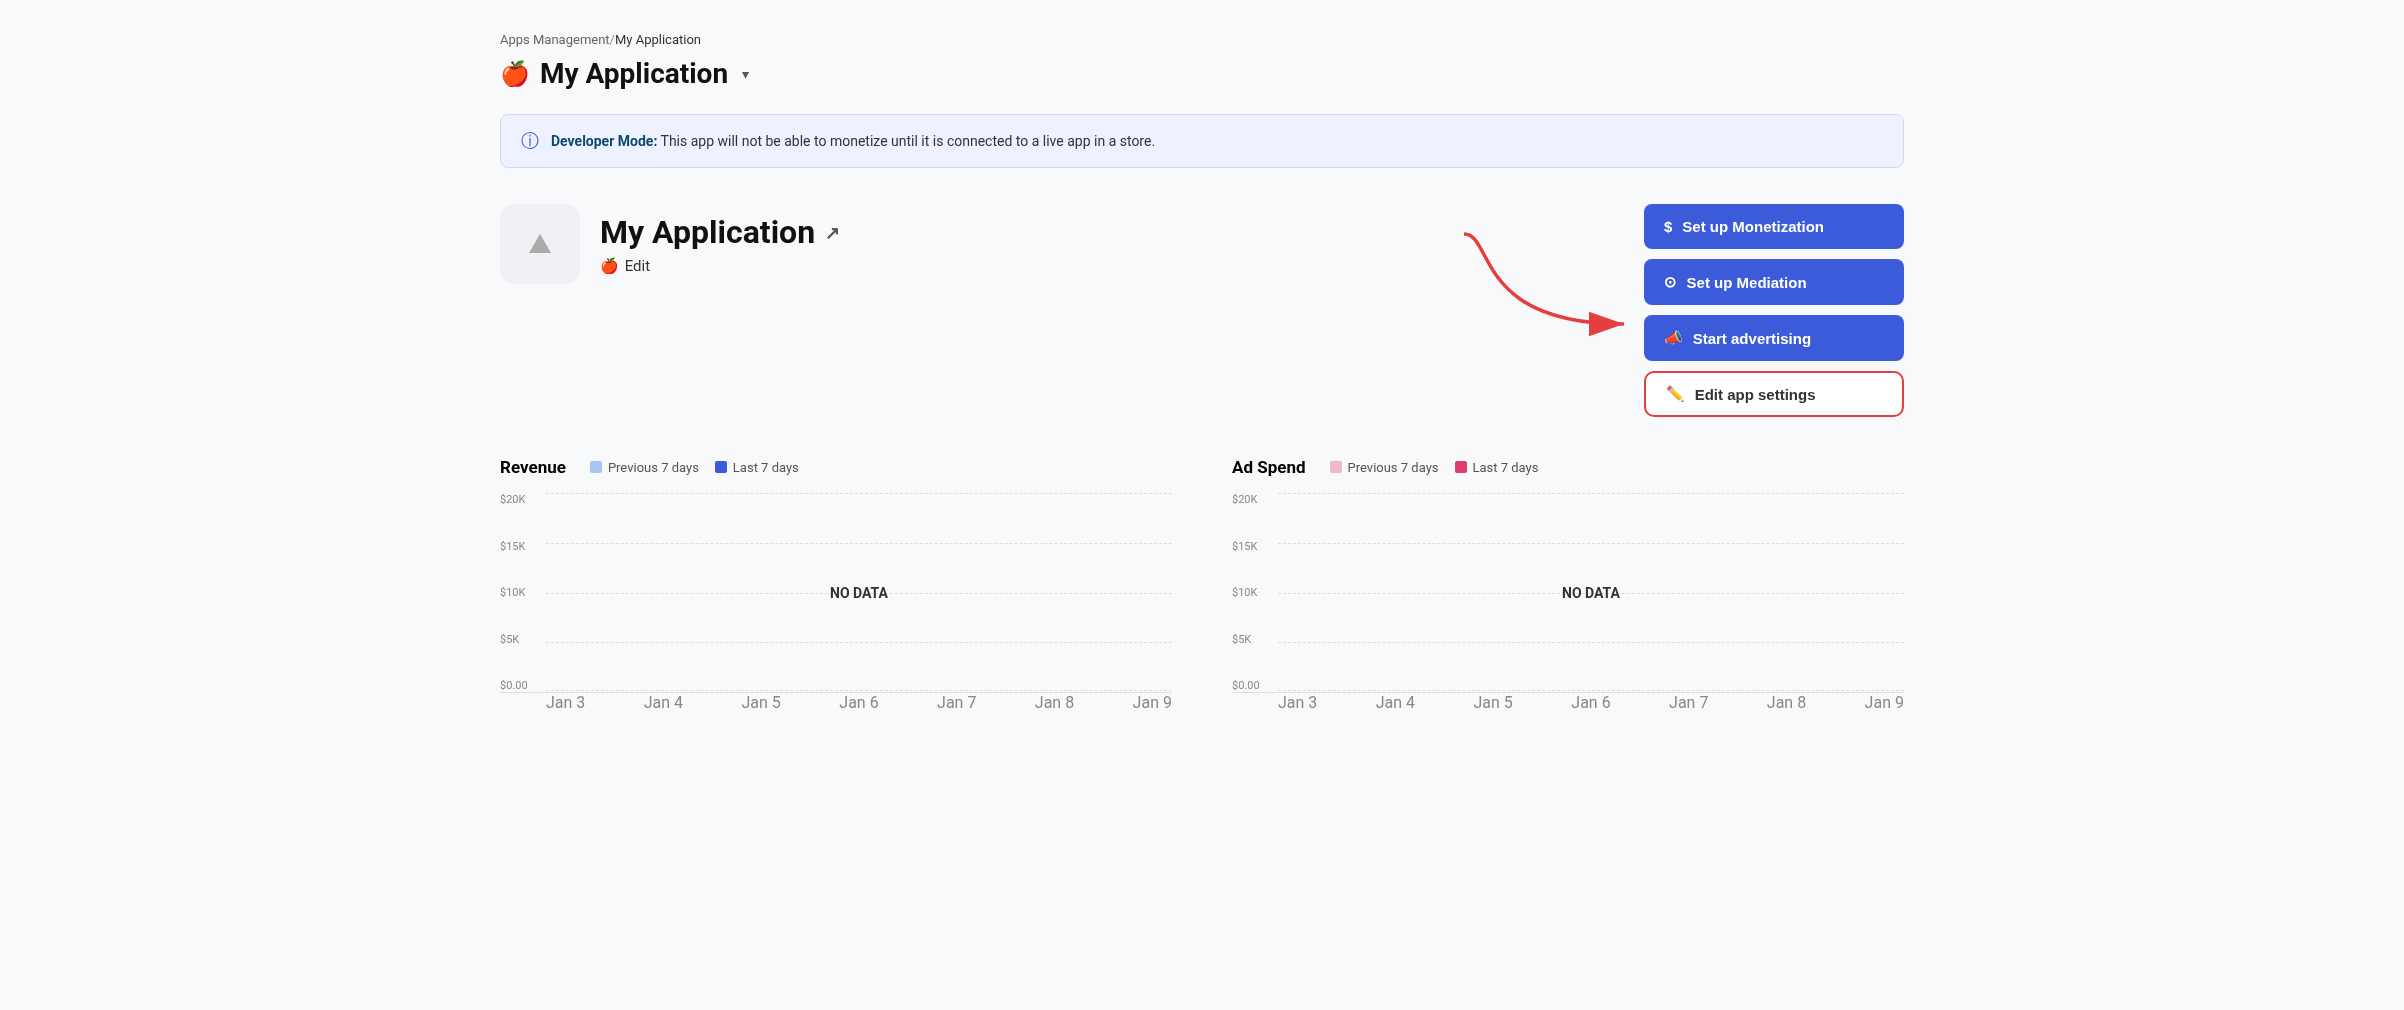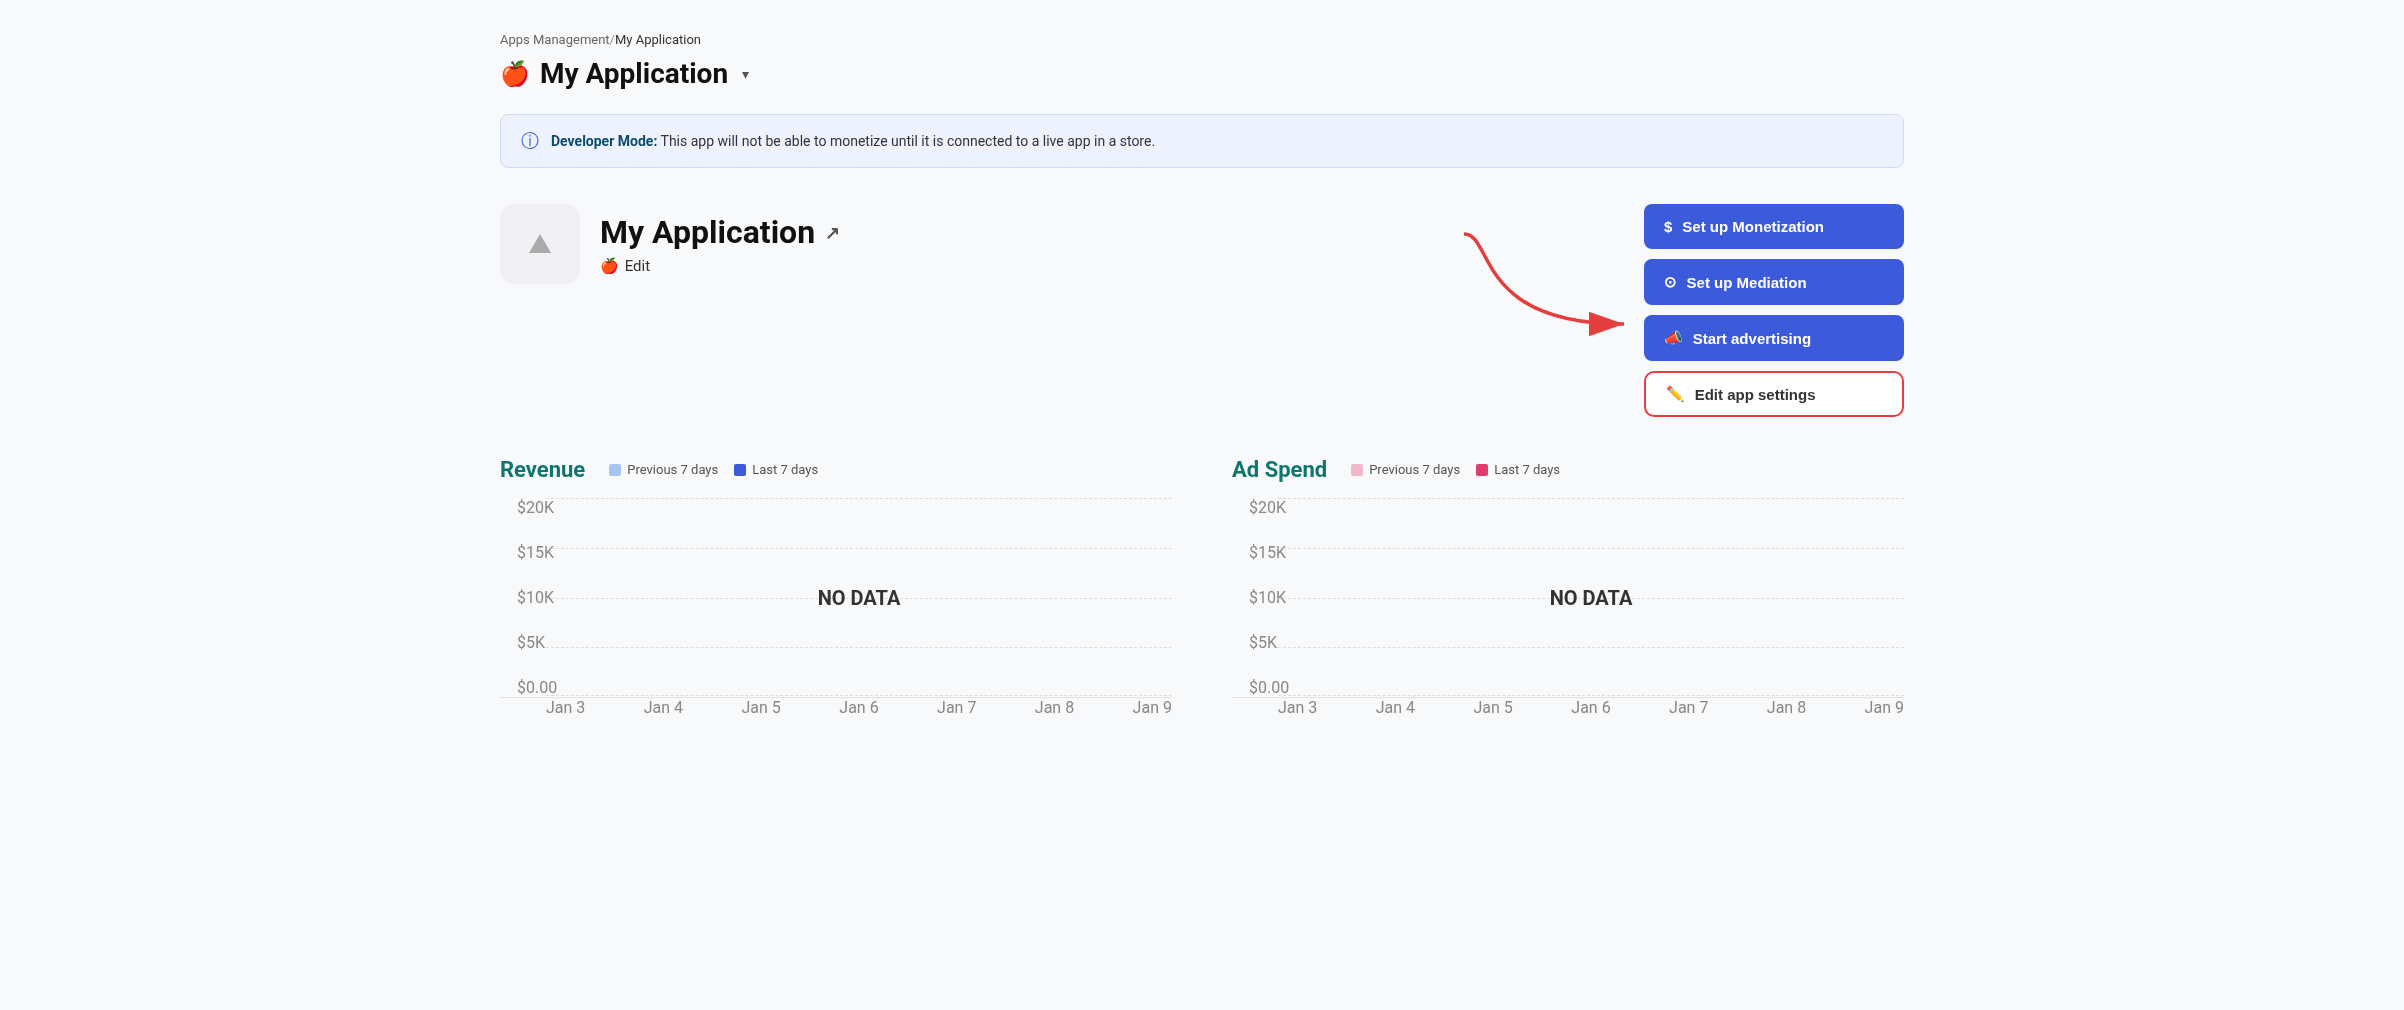--- a/index.html
+++ b/index.html
@@ -170,23 +170,23 @@
     .chart-container {
       flex: 1;
     }
     .chart-header {
       display: flex;
       align-items: center;
       gap: 24px;
       margin-bottom: 16px;
     }
     .chart-title {
-      font-size: 22px;
+      font-size: 17px;
       font-weight: 700;
-      color: #0f766e;
+      color: #000000;
     }
     .legend {
       display: flex;
       align-items: center;
       gap: 16px;
     }
     .legend-item {
       display: flex;
       align-items: center;
       gap: 6px;
@@ -209,24 +209,23 @@
       border-bottom: 1px solid #e0e0e0;
     }
     .chart-y-labels {
       position: absolute;
       left: 0;
       top: 0;
       bottom: 0;
       display: flex;
       flex-direction: column;
       justify-content: space-between;
-      font-size: 16px;
+      font-size: 11px;
       color: #888;
       padding-bottom: 0px;
-      margin-left: 17px;
     }
     .chart-plot-area {
       position: absolute;
       left: 46px;
       right: 0;
       top: 0;
       bottom: 0;
     }
     .chart-gridlines {
       position: absolute;
@@ -239,21 +238,21 @@
       position: absolute;
       left: 0;
       right: 0;
       border-top: 1px dashed #ddd;
     }
     .no-data-label {
       position: absolute;
       top: 50%;
       left: 50%;
       transform: translate(-50%, -50%);
-      font-size: 20px;
+      font-size: 14px;
       font-weight: 700;
       color: #333;
     }
     .chart-x-labels {
       display: flex;
       justify-content: space-between;
       padding-left: 46px;
       font-size: 16px;
       color: #888;
     }

